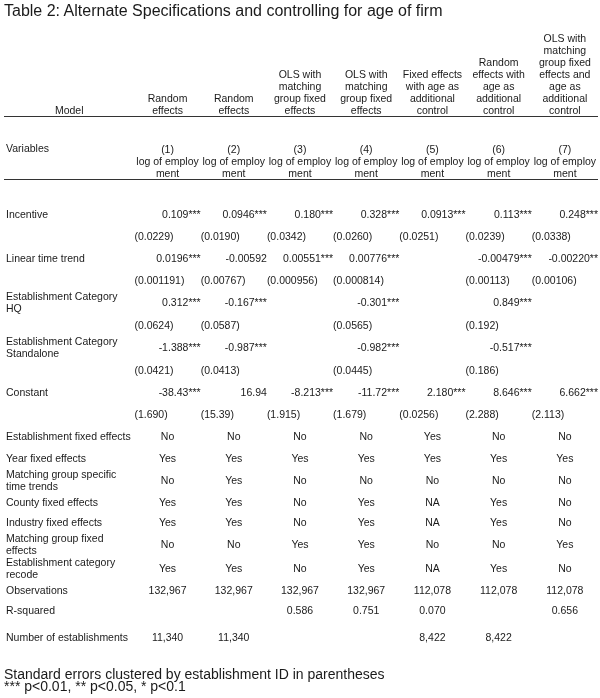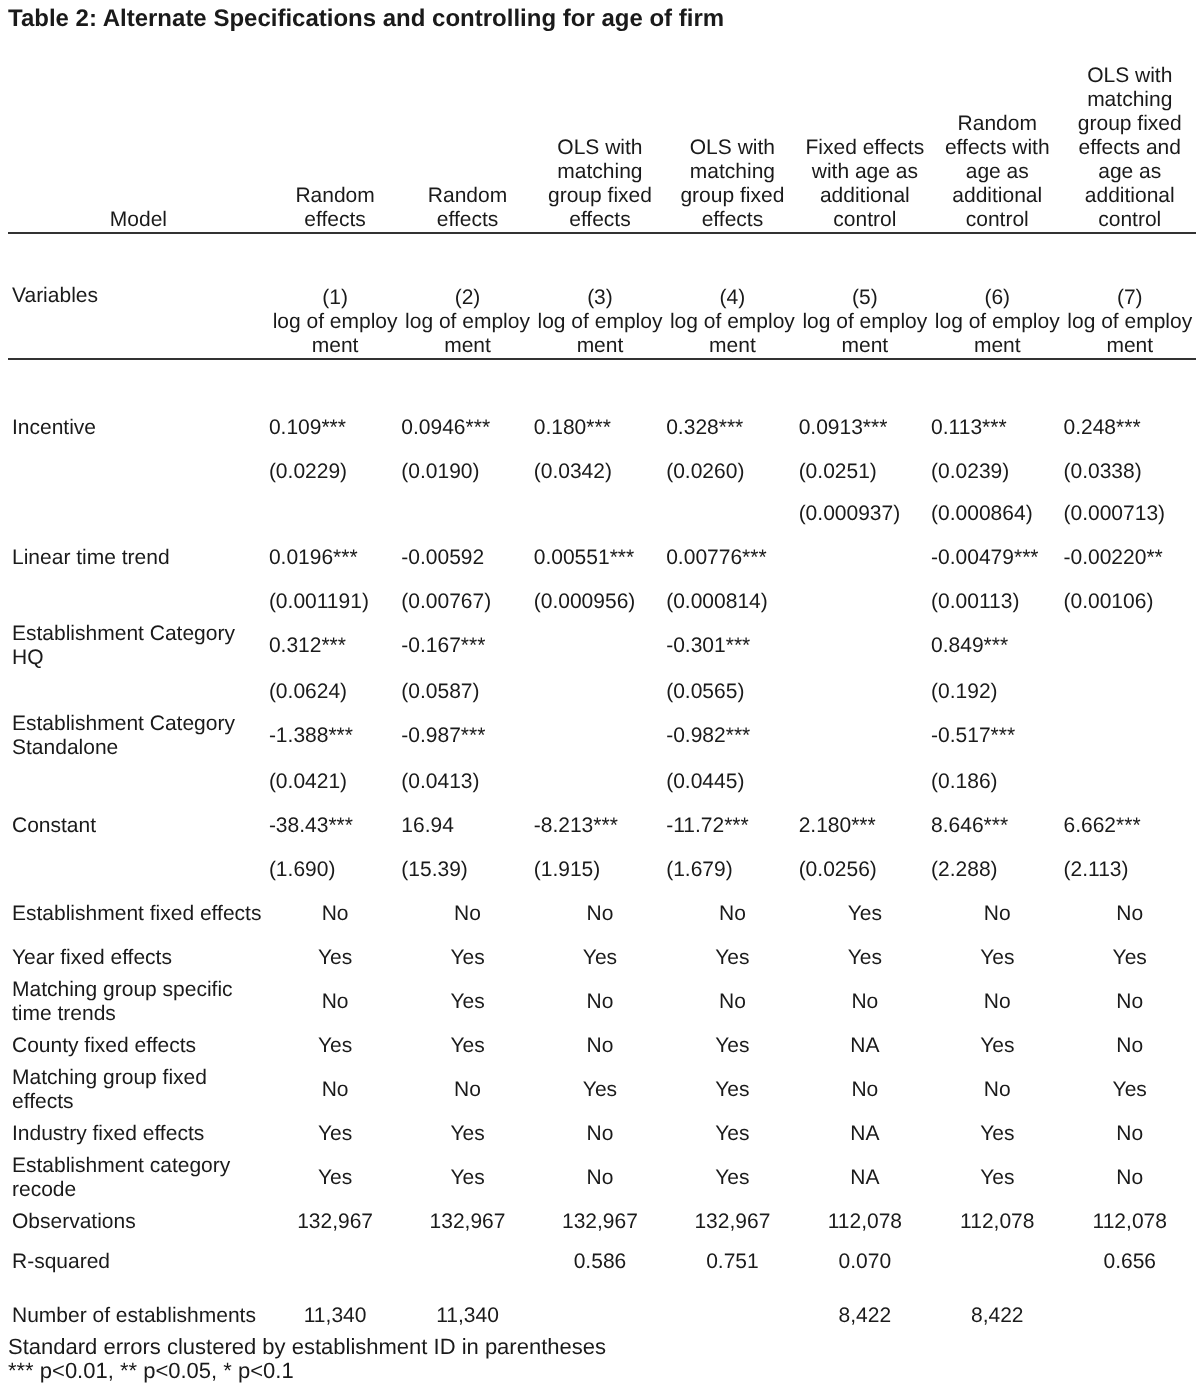--- a/index.html
+++ b/index.html
@@ -1,35 +1,35 @@
 <!DOCTYPE html>
 <html><head>
 <meta charset="utf-8">
 <style>
   html, body { margin: 0; padding: 0; background: #ffffff; }
   body { width: 600px; height: 698px; overflow: hidden; font-family: "Liberation Sans", sans-serif; color: #1a1a1a; }
-  .title { position: absolute; left: 4px; top: 2px; font-weight: bold; font-size: 12px; }
+  .title { position: absolute; left: 4px; top: 2px; font-weight: normal; font-size: 16px; }
   table.reg { position: absolute; left: 4px; top: 28px; width: 594px; border-collapse: collapse; font-size: 10.5px; line-height: 12px; }
   table.reg td, table.reg th { padding: 0; font-weight: normal; }
   col.c0 { width: 130px; }
   col.cn { width: 66px; }
   .hdr-model th { vertical-align: bottom; text-align: center; padding-bottom: 1px; border-bottom: 1.5px solid #333; height: 88px; }
   .hdr-model th.lab { text-align: center; }
   .hdr-var th { vertical-align: bottom; text-align: center; border-bottom: 1.5px solid #333; height: 62px; padding-bottom: 1px; }
   .hdr-var th.lab { text-align: left; vertical-align: middle; padding-left: 2px; }
   tr.spacer td { height: 22px; }
-  tr.coef td { height: 23px; vertical-align: middle; text-align: left; }
+  tr.coef td { height: 23px; vertical-align: middle; text-align: right; }
   tr.se td { height: 21px; vertical-align: middle; text-align: left; }
   tr.coef td.lab, tr.se td.lab, tr.ctrl td.lab, tr.stat td.lab { text-align: left; padding-left: 2px; }
   tr.ctrl td { height: 20px; vertical-align: middle; text-align: center; }
   tr.ctrl.tall td { height: 24px; }
   tr.stat td { height: 20px; vertical-align: middle; text-align: center; }
   tr.nest td { height: 34px; vertical-align: middle; text-align: center; }
   tr.nest td.lab { text-align: left; padding-left: 2px; }
-  .notes { position: absolute; left: 4px; top: 668px; font-size: 11px; line-height: 12px; }
+  .notes { position: absolute; left: 4px; top: 668px; font-size: 14px; line-height: 12px; }
   .notes div { margin: 0; }
 </style>
 </head>
 <body>
 
 <div class="title">Table 2: Alternate Specifications and controlling for age of firm</div>
 
 <table class="reg">
   <colgroup>
     <col class="c0">
@@ -101,30 +101,20 @@
       <tr class="se">
         <td class="lab"></td>
         <td>(0.0229)</td>
         <td>(0.0190)</td>
         <td>(0.0342)</td>
         <td>(0.0260)</td>
         <td>(0.0251)</td>
         <td>(0.0239)</td>
         <td>(0.0338)</td>
       </tr>
-      <tr class="se">
-        <td class="lab"></td>
-        <td></td>
-        <td></td>
-        <td></td>
-        <td></td>
-        <td>(0.000937)</td>
-        <td>(0.000864)</td>
-        <td>(0.000713)</td>
-      </tr>
       <tr class="coef">
         <td class="lab">Linear time trend</td>
         <td>0.0196***</td>
         <td>-0.00592</td>
         <td>0.00551***</td>
         <td>0.00776***</td>
         <td></td>
         <td>-0.00479***</td>
         <td>-0.00220**</td>
       </tr>
@@ -231,39 +221,39 @@
       <tr class="ctrl">
         <td class="lab">County fixed effects</td>
         <td>Yes</td>
         <td>Yes</td>
         <td>No</td>
         <td>Yes</td>
         <td>NA</td>
         <td>Yes</td>
         <td>No</td>
       </tr>
-      <tr class="ctrl tall">
-        <td class="lab">Matching group fixed effects</td>
-        <td>No</td>
-        <td>No</td>
-        <td>Yes</td>
-        <td>Yes</td>
-        <td>No</td>
-        <td>No</td>
-        <td>Yes</td>
-      </tr>
       <tr class="ctrl">
         <td class="lab">Industry fixed effects</td>
         <td>Yes</td>
         <td>Yes</td>
         <td>No</td>
         <td>Yes</td>
         <td>NA</td>
         <td>Yes</td>
         <td>No</td>
+      </tr>
+      <tr class="ctrl tall">
+        <td class="lab">Matching group fixed effects</td>
+        <td>No</td>
+        <td>No</td>
+        <td>Yes</td>
+        <td>Yes</td>
+        <td>No</td>
+        <td>No</td>
+        <td>Yes</td>
       </tr>
       <tr class="ctrl tall">
         <td class="lab">Establishment category recode</td>
         <td>Yes</td>
         <td>Yes</td>
         <td>No</td>
         <td>Yes</td>
         <td>NA</td>
         <td>Yes</td>
         <td>No</td>

